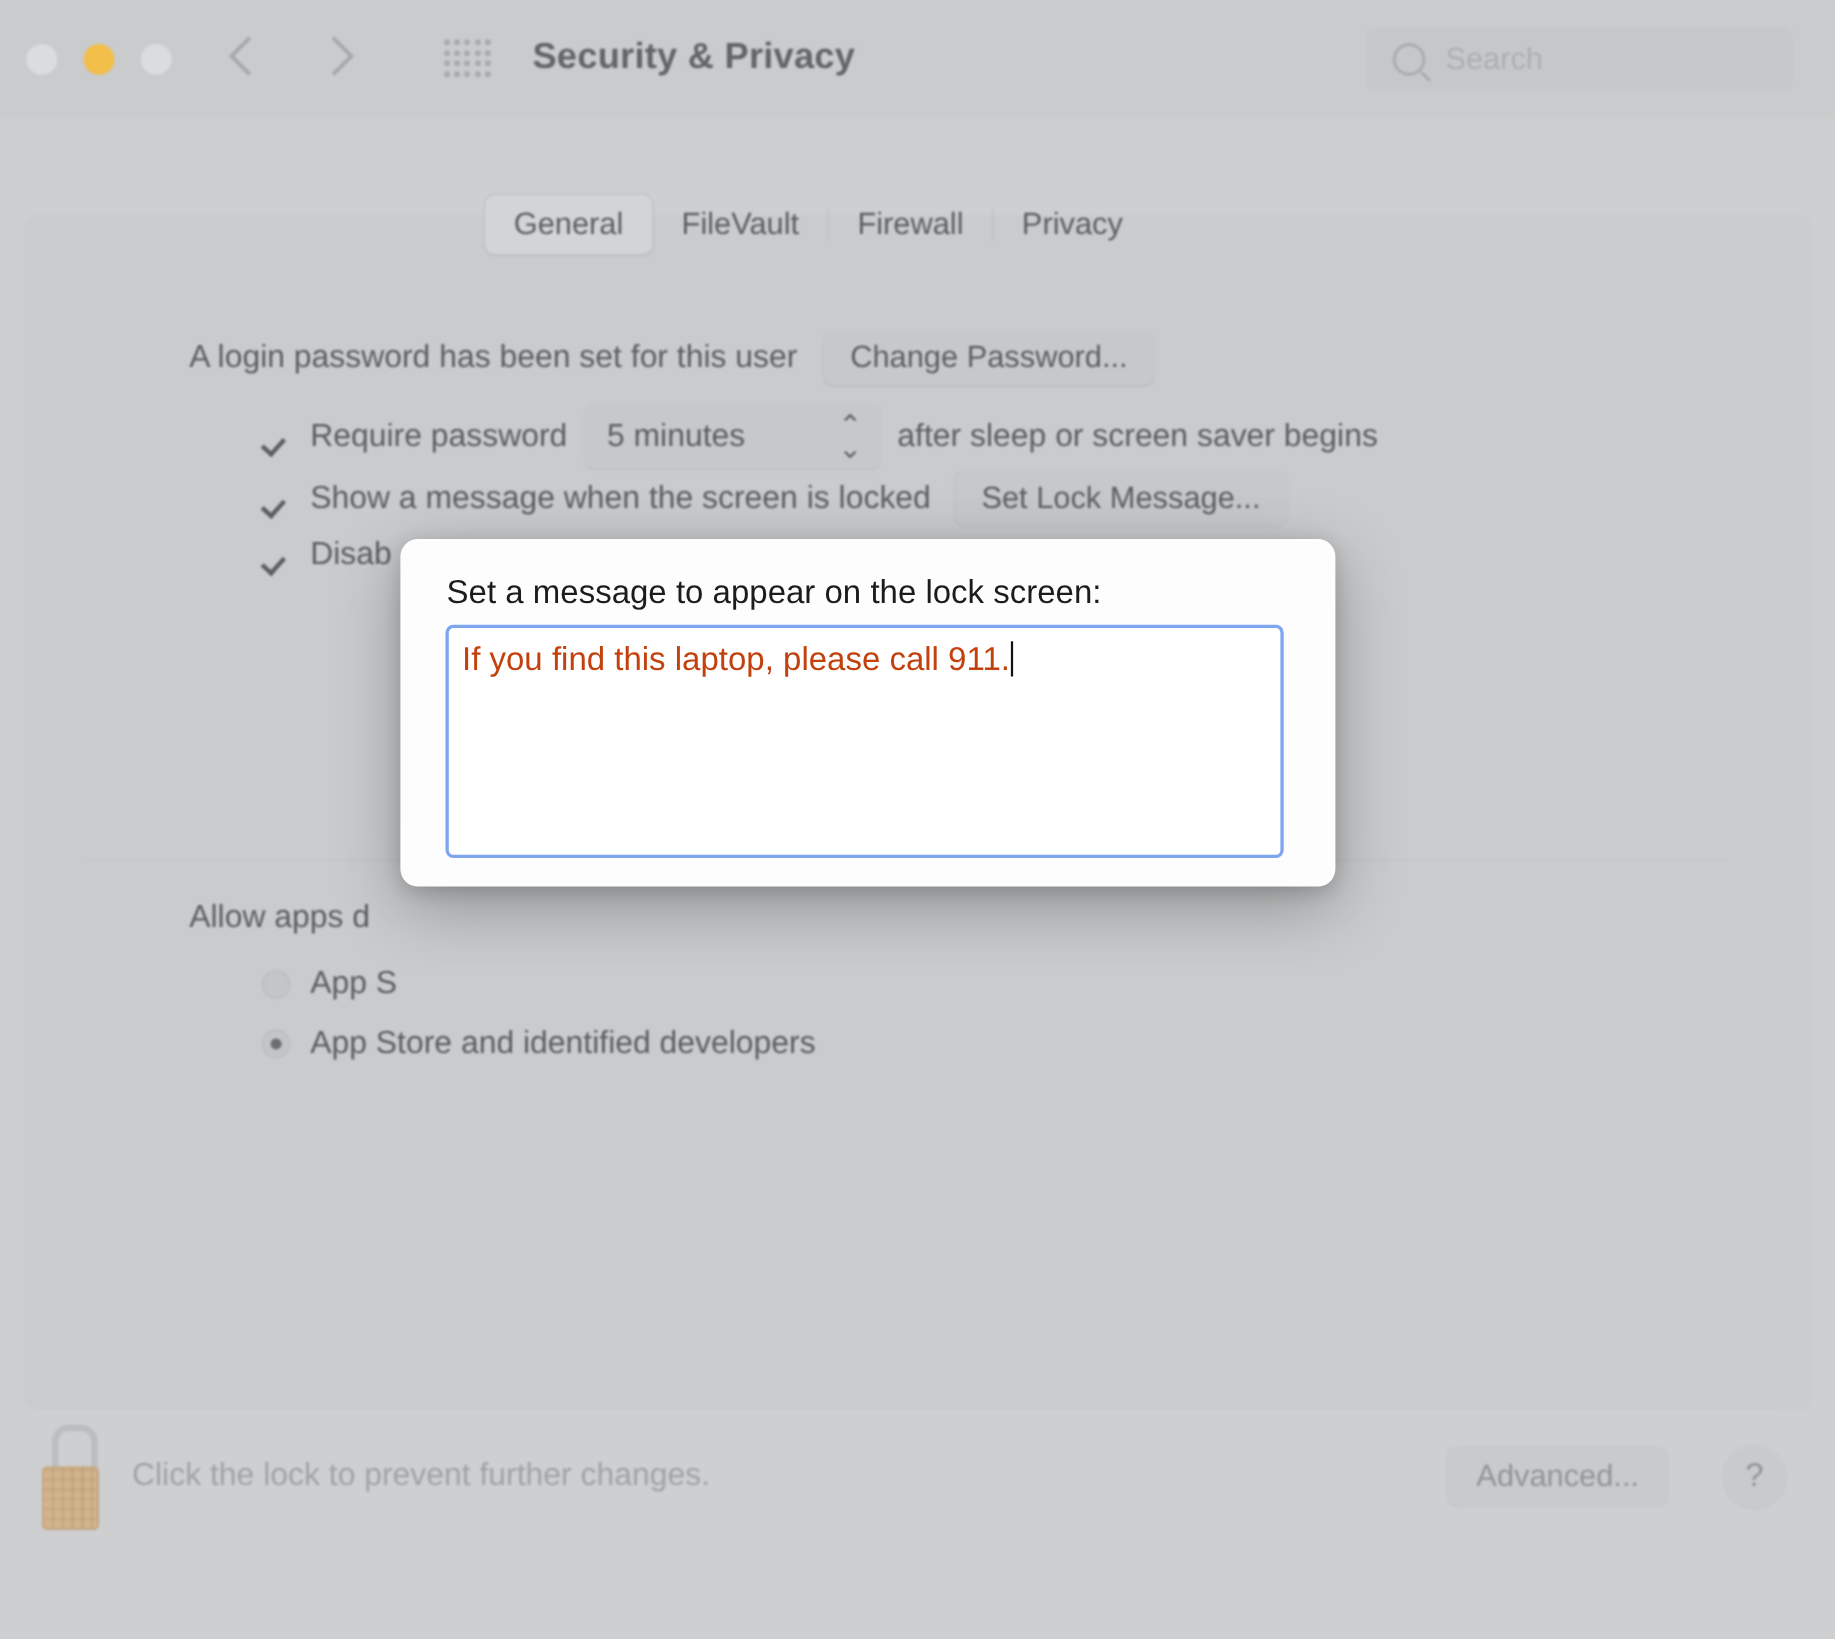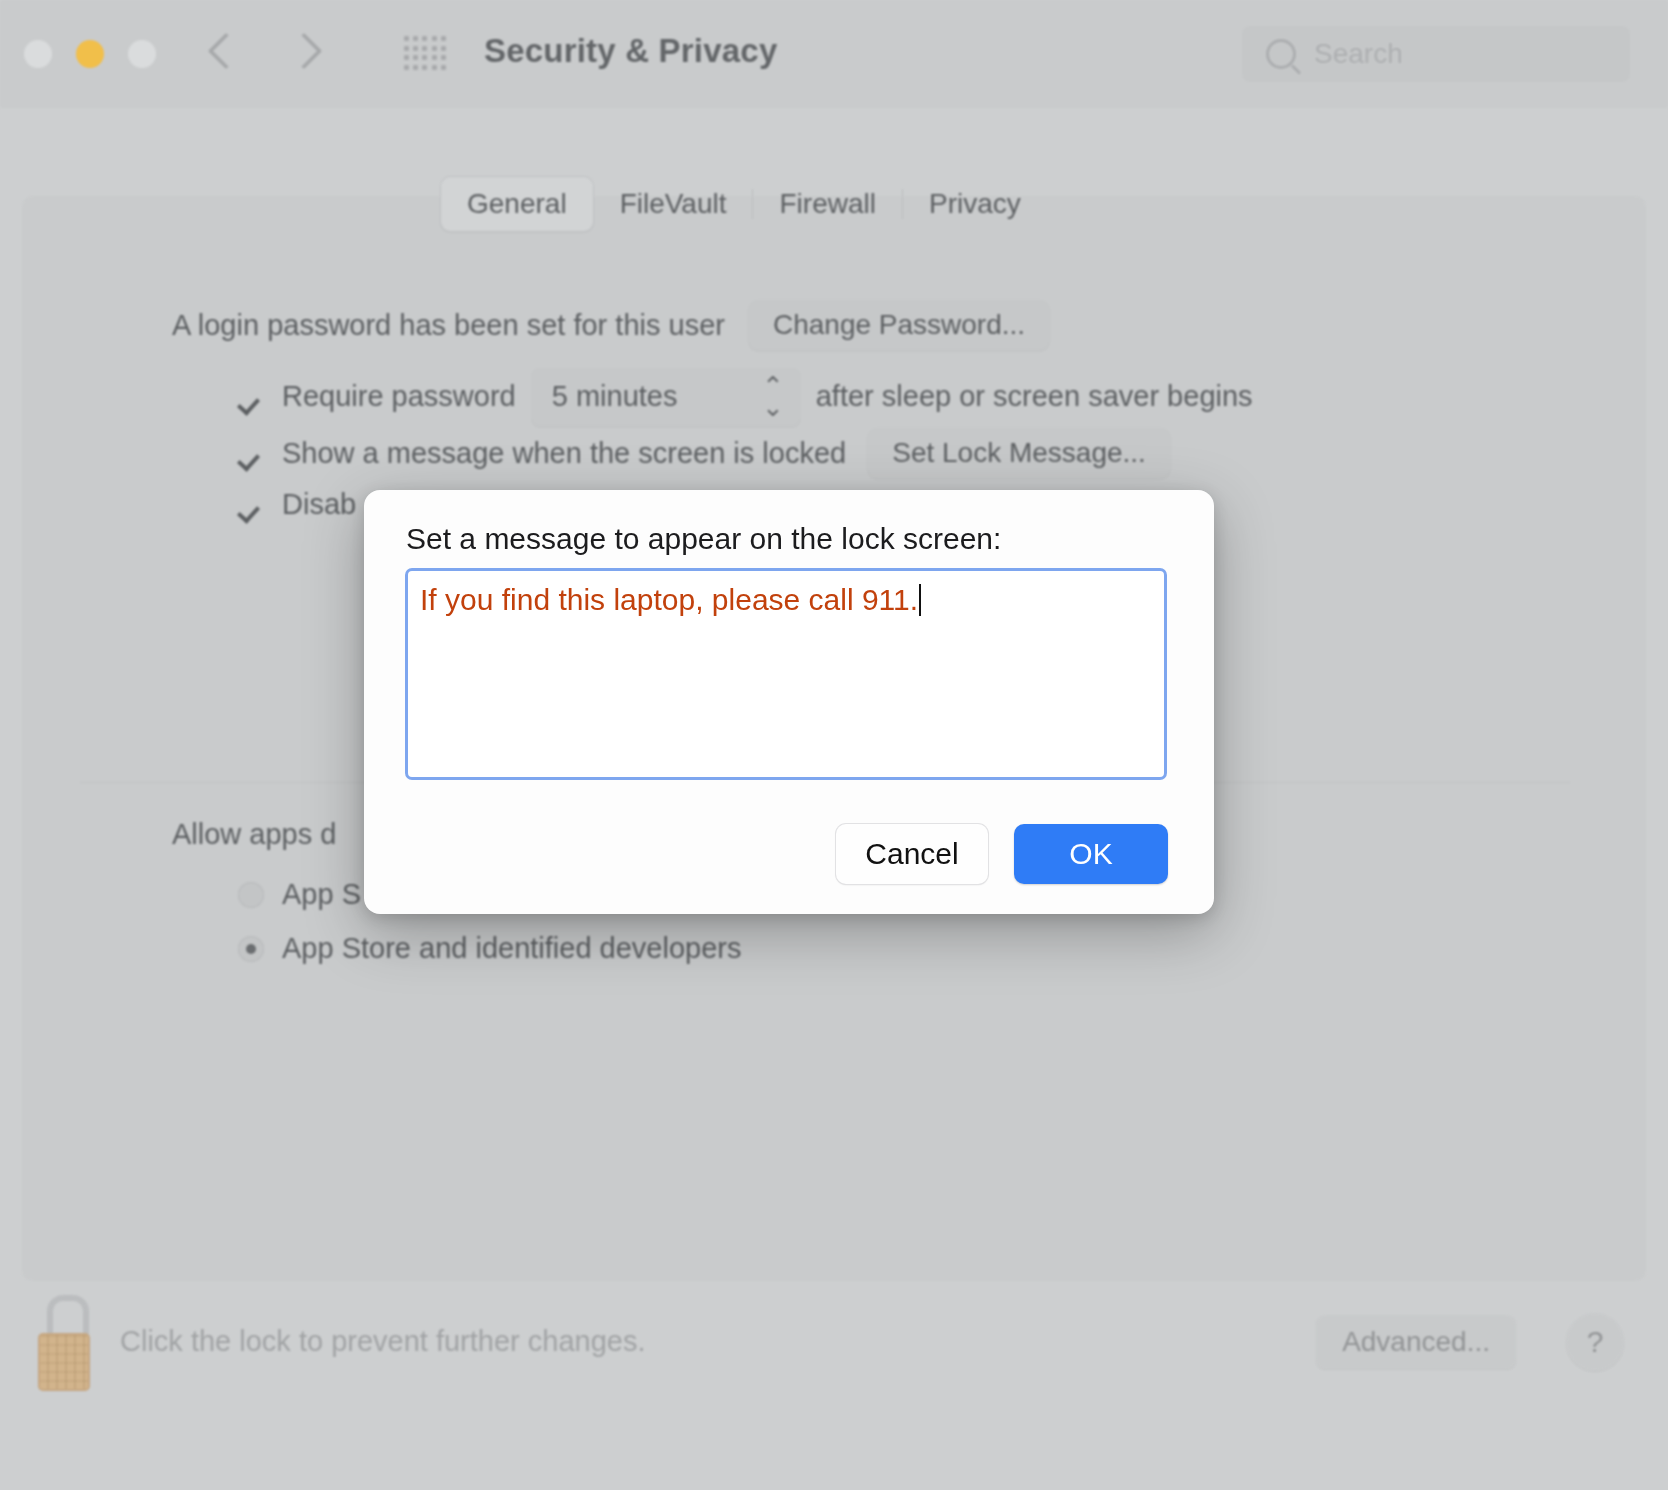--- a/index.html
+++ b/index.html
@@ -322,21 +322,21 @@
     align-items: center;
     justify-content: center;
     box-shadow: 0 1px 2px rgba(0,0,0,0.07);
   }
 
   
   .modal {
     position: absolute;
     left: 364px; top: 490px;
     width: 850px;
-    height: 424px;
+    height: 316px;
     background: #fdfdfd;
     border-radius: 16px;
     box-shadow: 0 18px 60px rgba(0,0,0,0.28), 0 4px 16px rgba(0,0,0,0.14);
     z-index: 50;
   }
   .modal-label {
     position: absolute;
     left: 42px; top: 32px;
     font-size: 30px;
     color: #1c1c1e;
@@ -500,19 +500,15 @@
     </div>
     <div class="locktext">Click the lock to prevent further changes.</div>
     <div class="adv-btn">Advanced...</div>
     <div class="help-btn">?</div>
 
   </div>
 
   <div class="modal">
     <div class="modal-label">Set a message to appear on the lock screen:</div>
     <div class="modal-textarea"><span>If you find this laptop, please call 911.</span><span class="caret"></span></div>
-    <div class="modal-buttons">
-      <div class="m-btn m-cancel">Cancel</div>
-      <div class="m-btn m-ok">OK</div>
-    </div>
   </div>
 
 </div>
 
 </body></html>

